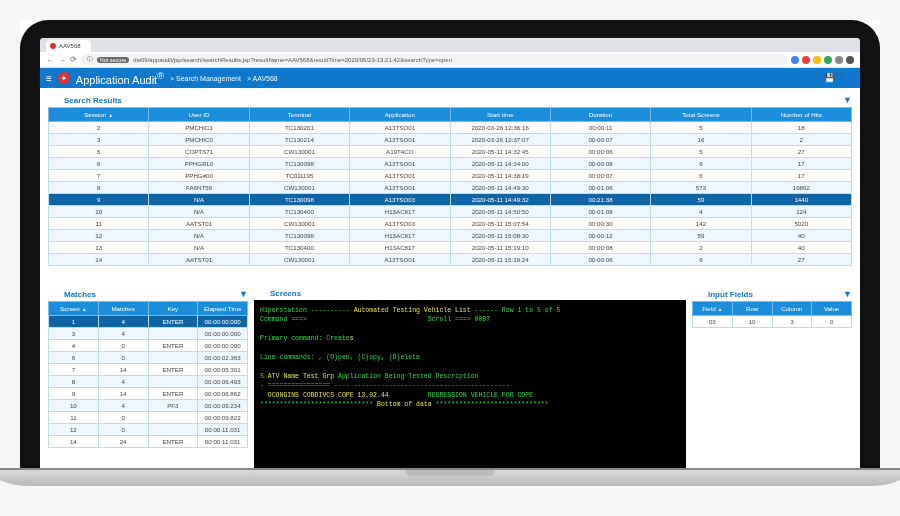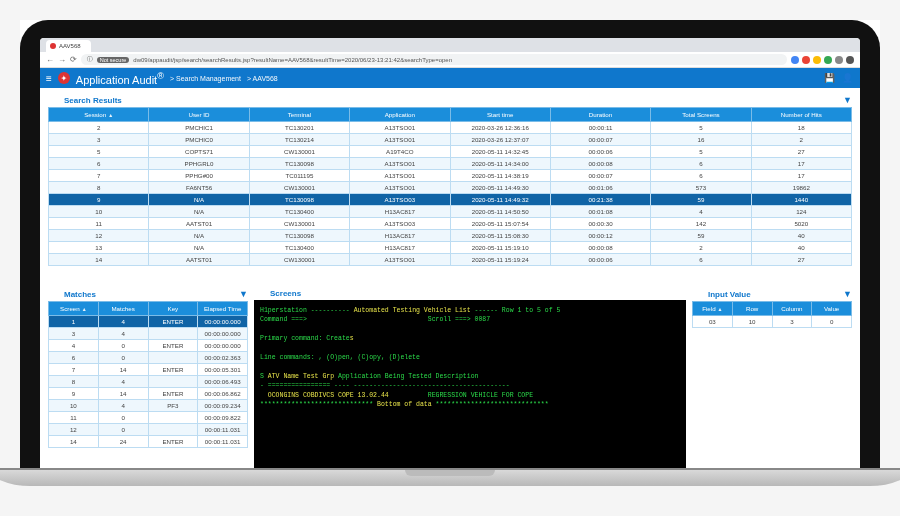--- a/index.html
+++ b/index.html
@@ -450,21 +450,21 @@
 <span>Line commands: , (O)pen, (C)opy, (D)elete</span>
 <span> </span>
 <span>S </span><span class="y">ATV Name Test Grp</span><span> Application Being Tested Description</span>
 <span>- ================ ---- ----------------------------------------</span>
 <span class="y">  OCONGINS COBDIVCS COPE 13.02.44</span><span>          REGRESSION VEHICLE FOR COPE</span>
 <span>*****************************</span><span class="y"> Bottom of data </span><span>*****************************</span></div>
           </div>
 
           <div>
             <div class="section-title">
-              <span>Input Value</span>
+              <span>Input Fields</span>
               <span class="filter">▼</span>
             </div>
             <table>
               <thead>
                   <tr id="inputs-head">
                     <th>Field<span class="sort">▲</span></th>
                     <th>Row</th>
                     <th>Column</th>
                     <th>Value</th>
                   </tr>

